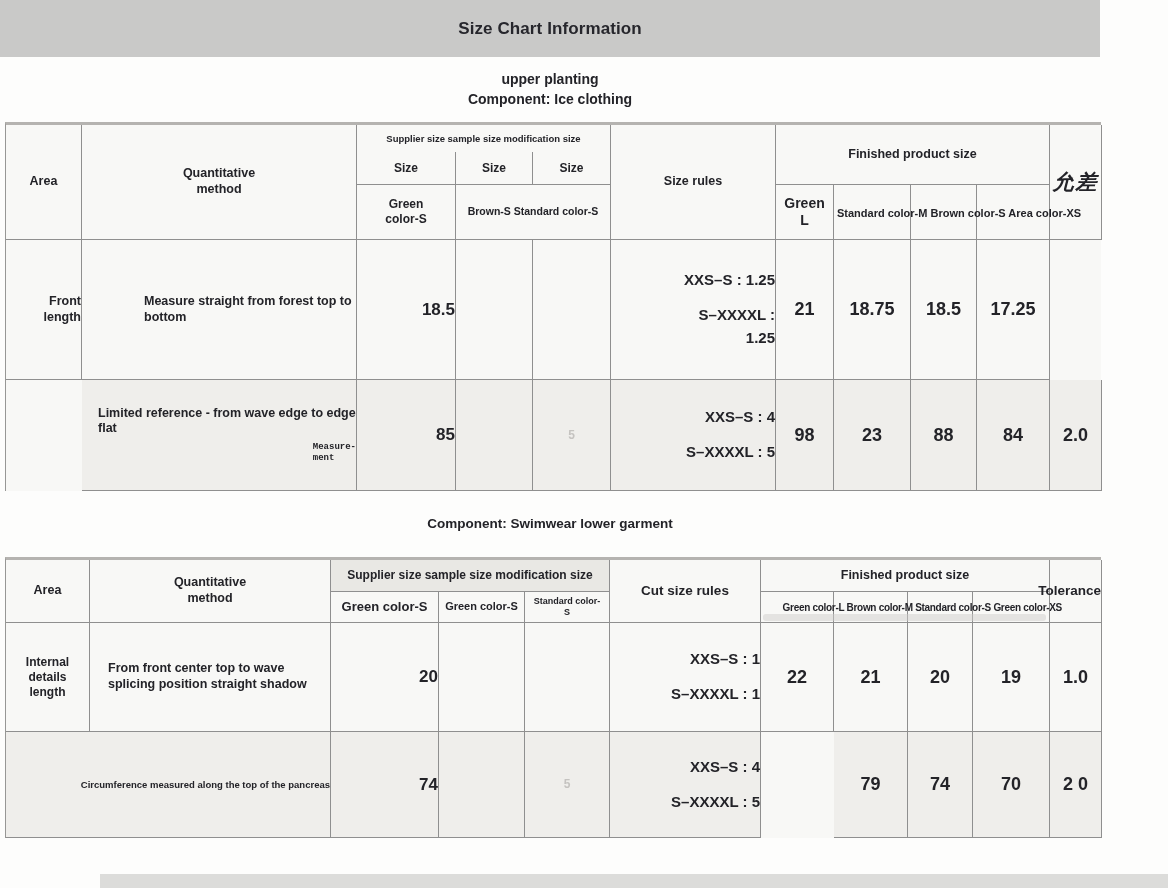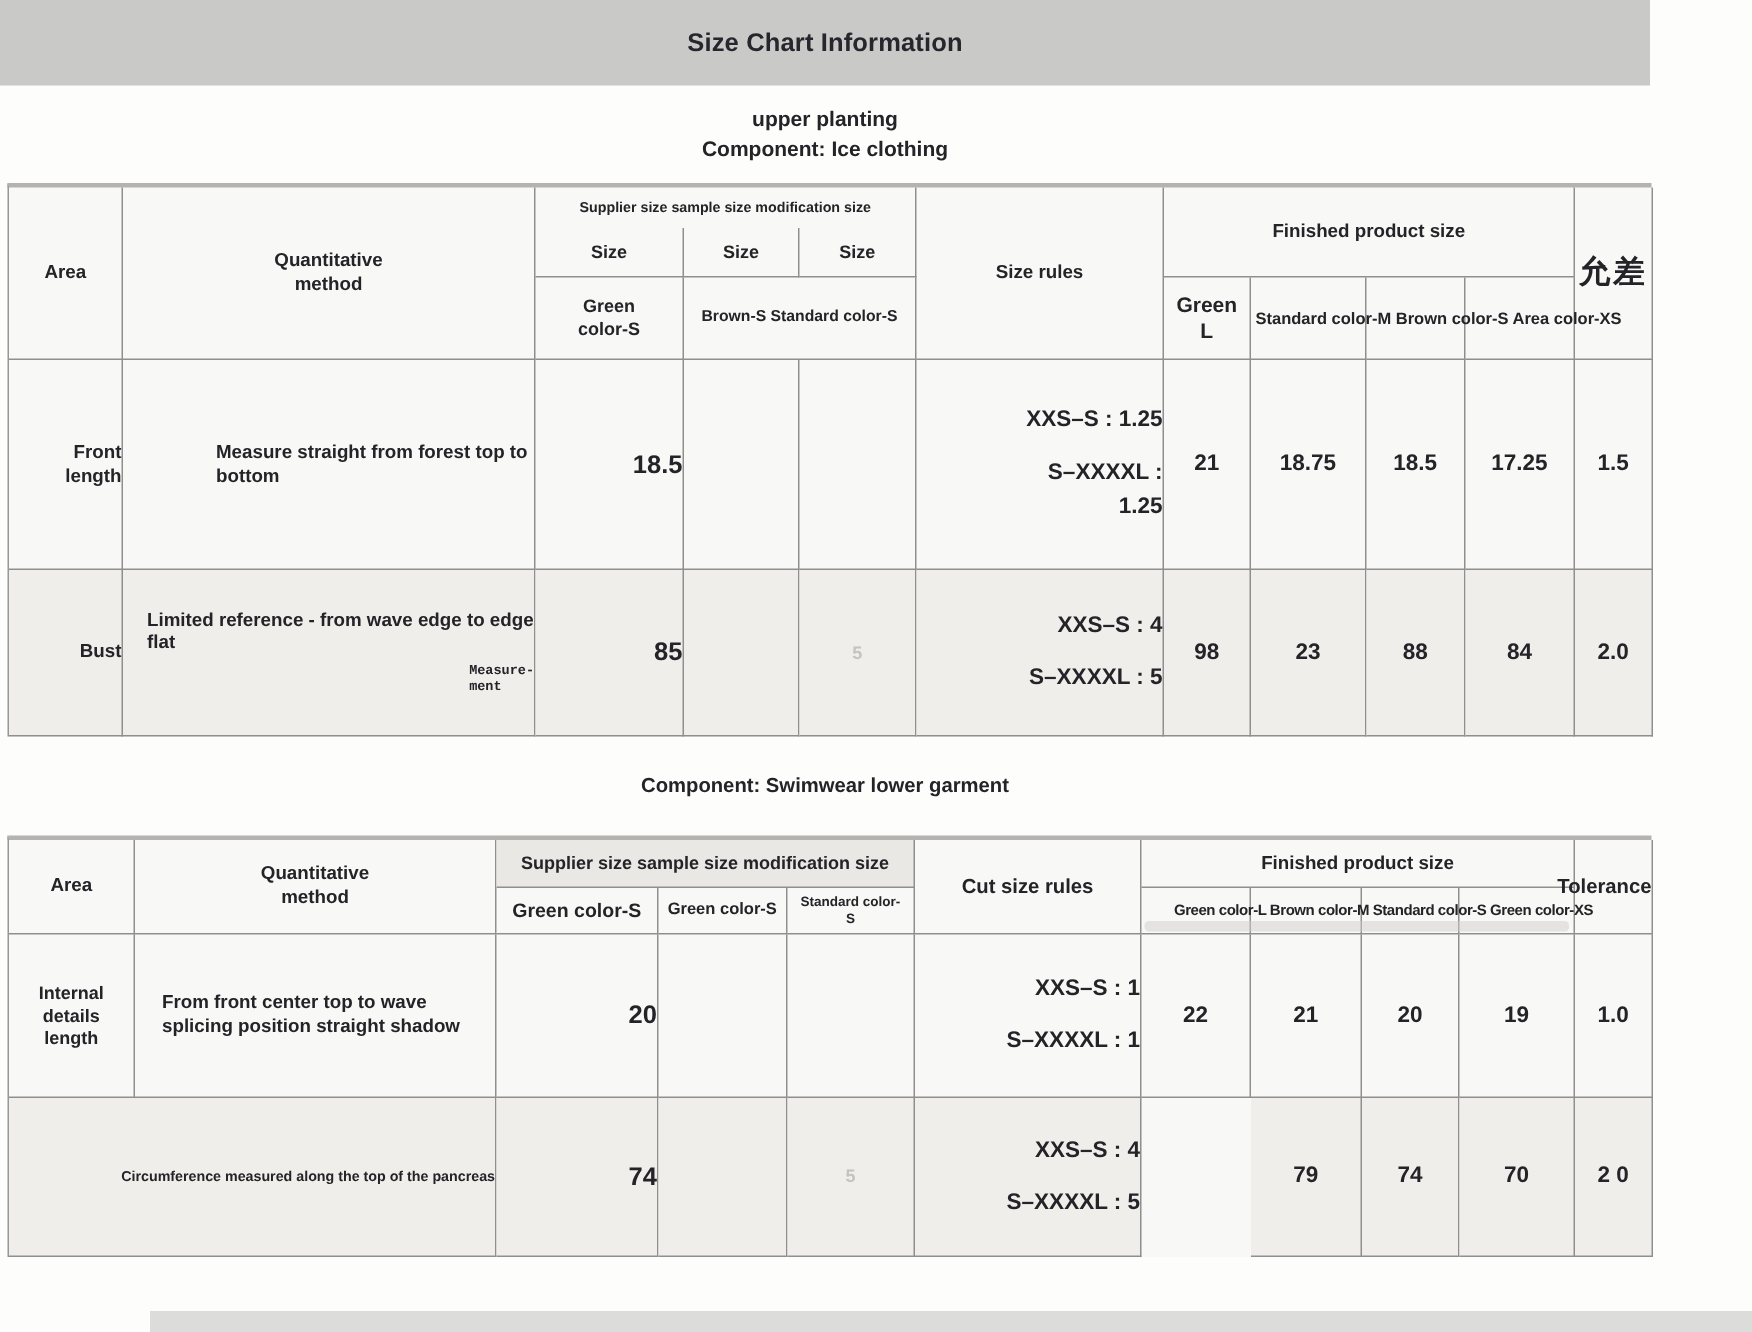--- a/index.html
+++ b/index.html
@@ -18,22 +18,22 @@
   .c{position:absolute;box-sizing:border-box;border-right:1px solid #8f8f8f;border-bottom:1px solid #8f8f8f;
      display:flex;flex-direction:column;align-items:center;justify-content:center;text-align:center;
      line-height:1.25;}
   .nobb{border-bottom:none;}
   .shade{background:#efeeeb;}
   .graybg{background:#e9e8e4;}
   .left{align-items:flex-end;text-align:left;}
   .f9{font-size:9px;}  .f95{font-size:9.5px;} .f10{font-size:10px;} .f105{font-size:10.5px;}
   .f11{font-size:11px;} .f12{font-size:12px;} .f125{font-size:12.5px;} .f13{font-size:13px;}
   .f135{font-size:13.5px;} .f14{font-size:14px;} .f15{font-size:15px;}
-  .num{font-size:15px;} .numlg{font-size:17px;}
-  .cn{font-size:21px;letter-spacing:2px;}
+  .num{font-size:18px;} .numlg{font-size:17px;}
+  .cn{font-size:21px;letter-spacing:2px;font-style:italic;}
   .nowrap{white-space:nowrap;}
   .overlay{position:absolute;display:flex;align-items:center;white-space:nowrap;z-index:3;pointer-events:none;}
   .rules .ln{margin:8px 0;}
   .rules .cont{margin:-4px 0 8px 0;}
   .faint{color:#c5c3c0;font-size:12px;}
   .note{font-size:9px;line-height:1.25;margin-top:5px;font-family:Liberation Mono, monospace;}
   .smudge{position:absolute;background:#cfcecb;opacity:.5;border-radius:3px;z-index:1;}
   .bottombar{position:absolute;left:100px;top:874px;width:1068px;height:14px;background:#dcdcda;}
 </style>
 </head>
@@ -120,27 +120,21 @@
     </div>
     <div class="c num" style="left:828px;top:115px;width:77px;height:140px">
       <span>18.75</span>
     </div>
     <div class="c num" style="left:905px;top:115px;width:66px;height:140px">
       <span>18.5</span>
     </div>
     <div class="c num" style="left:971px;top:115px;width:73px;height:140px">
       <span>17.25</span>
     </div>
-    <div class="c num" style="left:1044px;top:115px;width:52px;height:140px">
-      <span>1.5</span>
-    </div>
-
-    <div class="c f125 left shade" style="left:0;top:255px;width:76px;height:111px;padding-left:6px">
-      <span>Bust</span>
-    </div>
+
     <div class="c f125 left shade" style="left:76px;top:255px;width:275px;height:111px;padding-left:10px">
       <span style="max-width:258px">Limited reference - from wave edge to edge flat</span>
       <span class="note">
         <span style="display:block">Measure-</span>
         <span style="display:block">ment</span>
       </span>
     </div>
     <div class="c numlg left shade" style="left:351px;top:255px;width:99px;height:111px;padding-left:8px">
       <span>85</span>
     </div>

